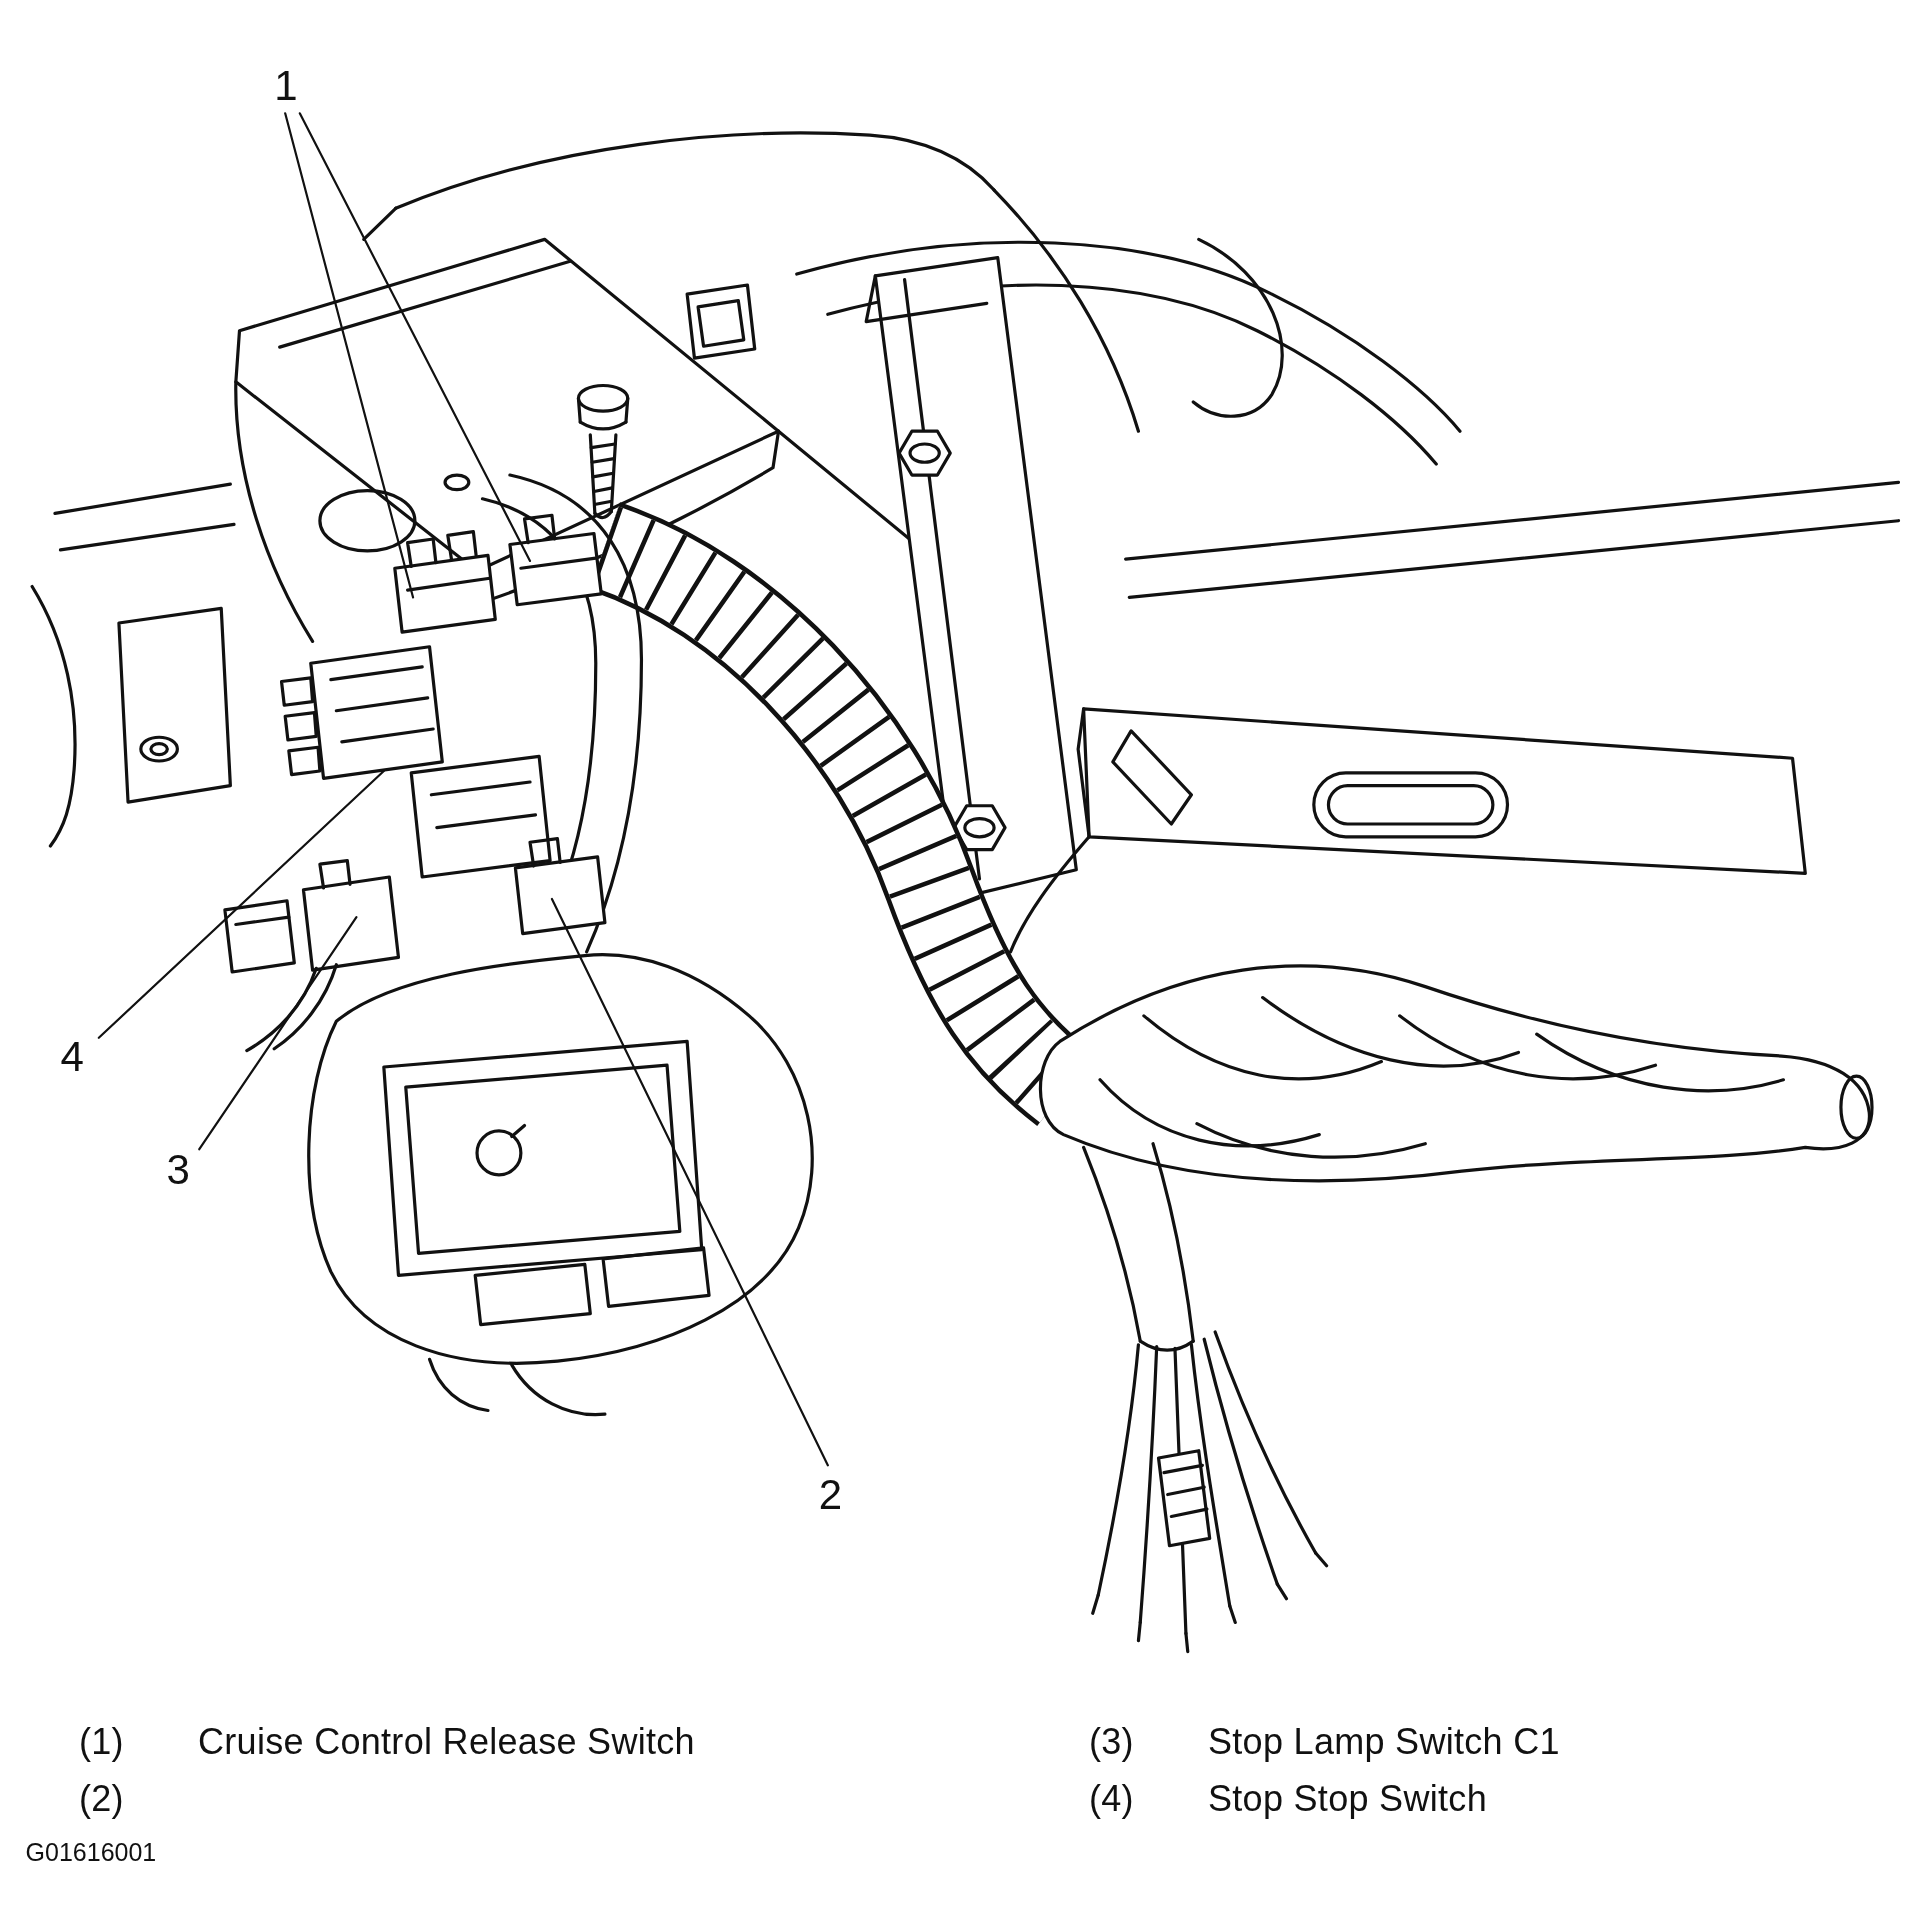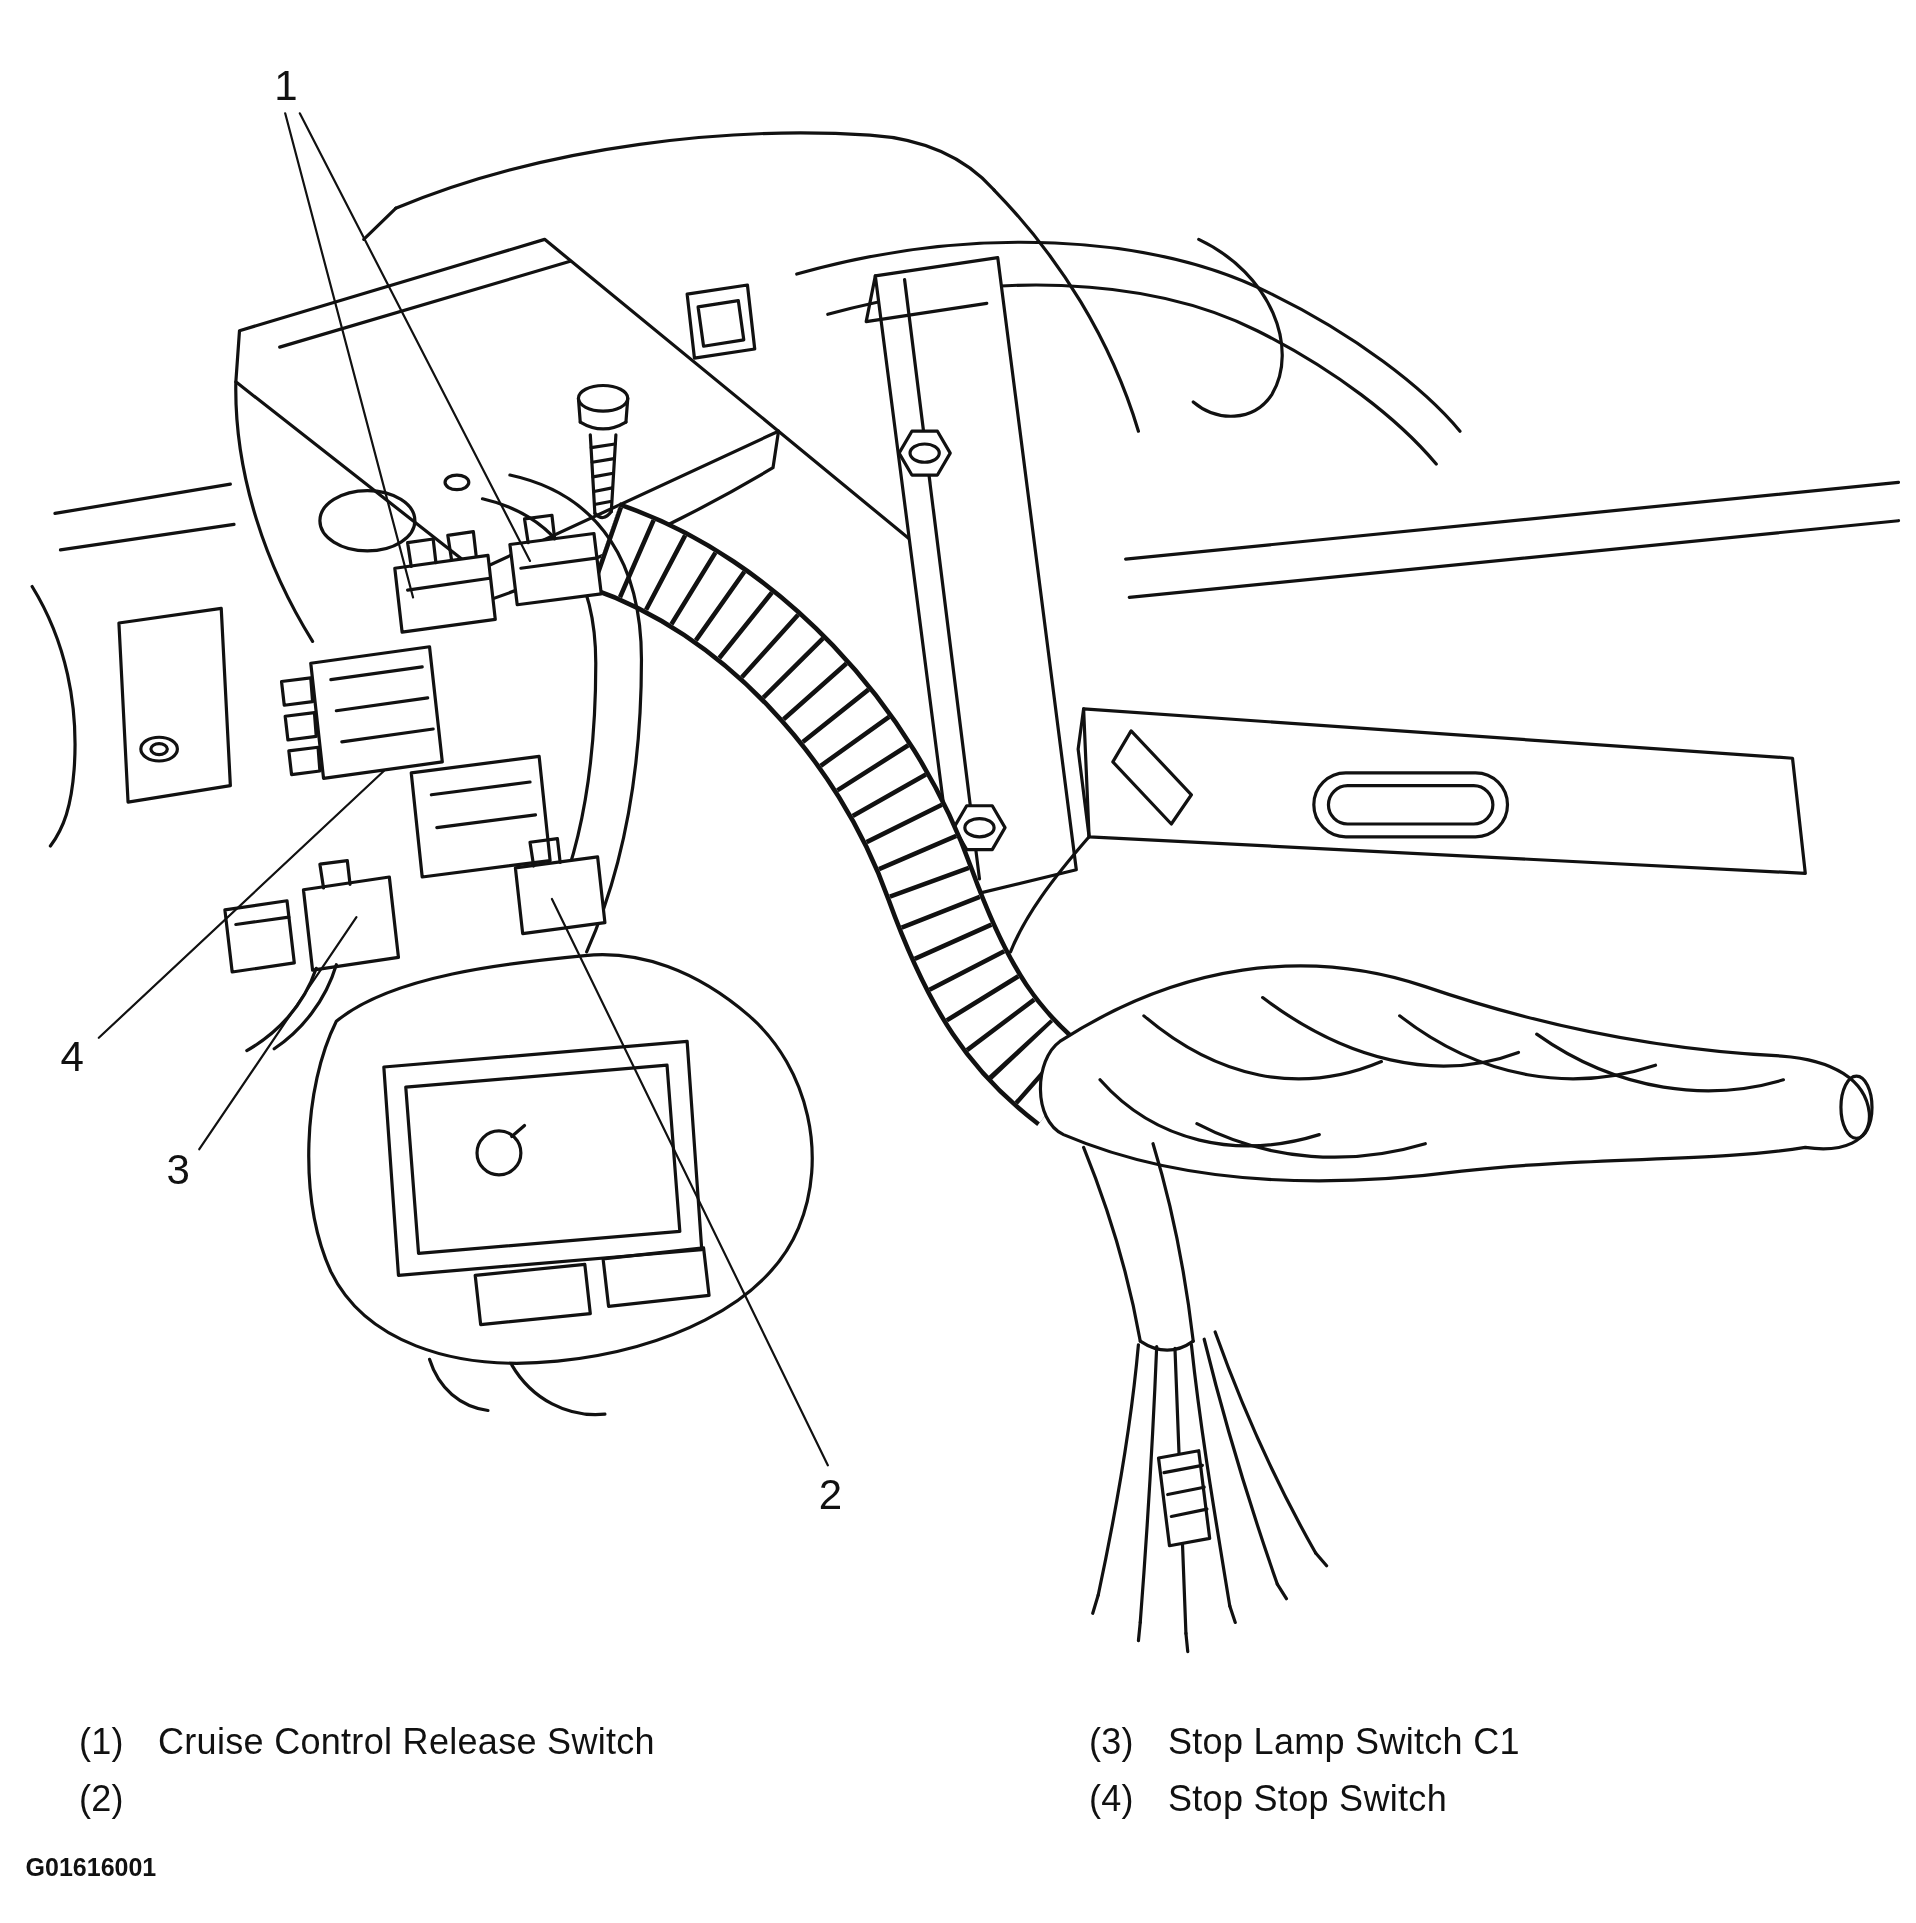--- a/index.html
+++ b/index.html
@@ -18,29 +18,28 @@
     fill: #111111;
   }
   .legend-row {
     position: absolute;
     display: flex;
     font-size: 36px;
     color: #111111;
     letter-spacing: 0.3px;
   }
   .legend-num { width: 79px; flex: 0 0 auto; }
-  .legend-label { white-space: nowrap; }
+  .legend-label { white-space: nowrap; margin-left: 40px; }
   .figure-code {
     position: absolute;
     left: 25.6px;
     top: 1838px;
     font-size: 25px;
-    font-weight: 700;
+    font-weight: 400;
     color: #111111;
-    margin-top: 15px;
   }
 </style>
 </head>
 <body>
 
 <div class="page">
 
   <svg class="diagram-svg" width="1916" height="1923" viewBox="0 0 2097 2105" xmlns="http://www.w3.org/2000/svg">
 
     <g stroke="#111111" stroke-width="3.5" fill="none" stroke-linecap="round" stroke-linejoin="round">

